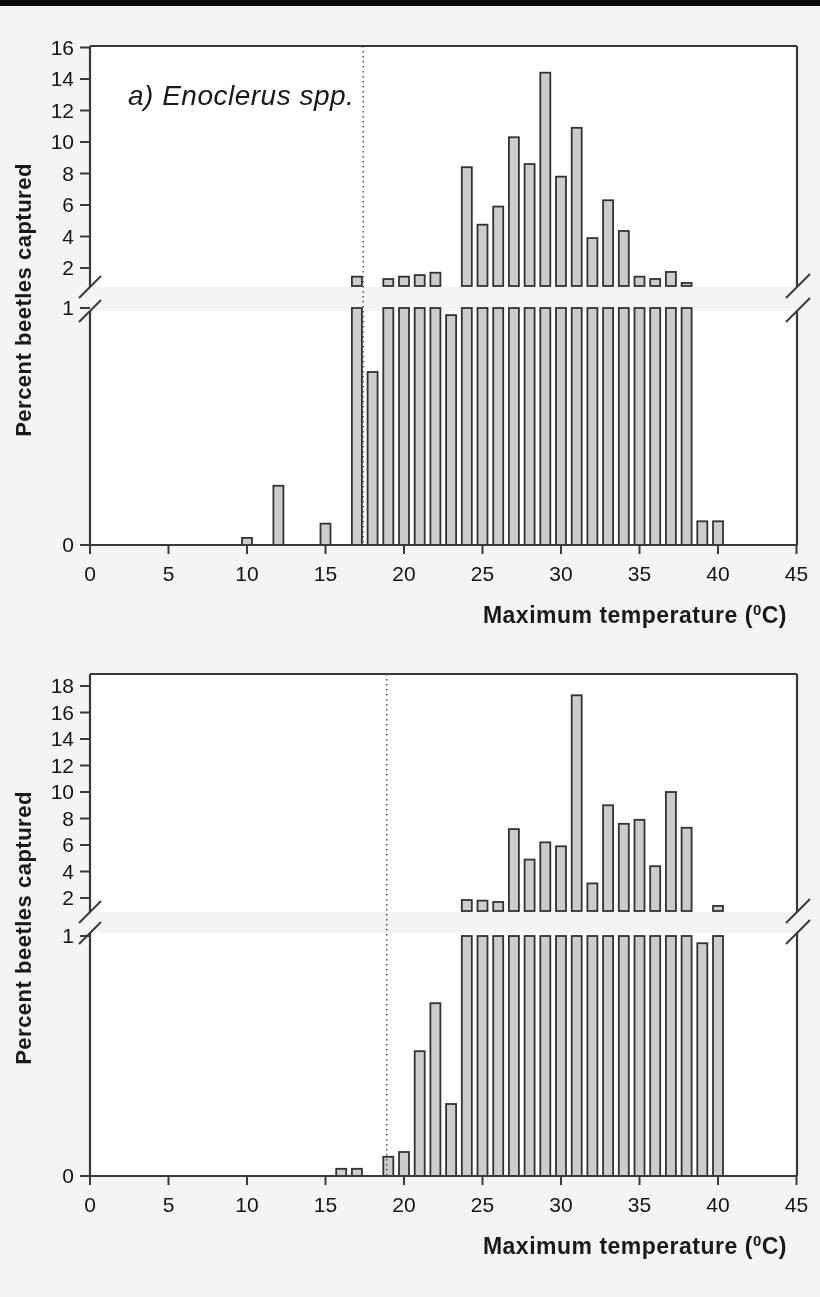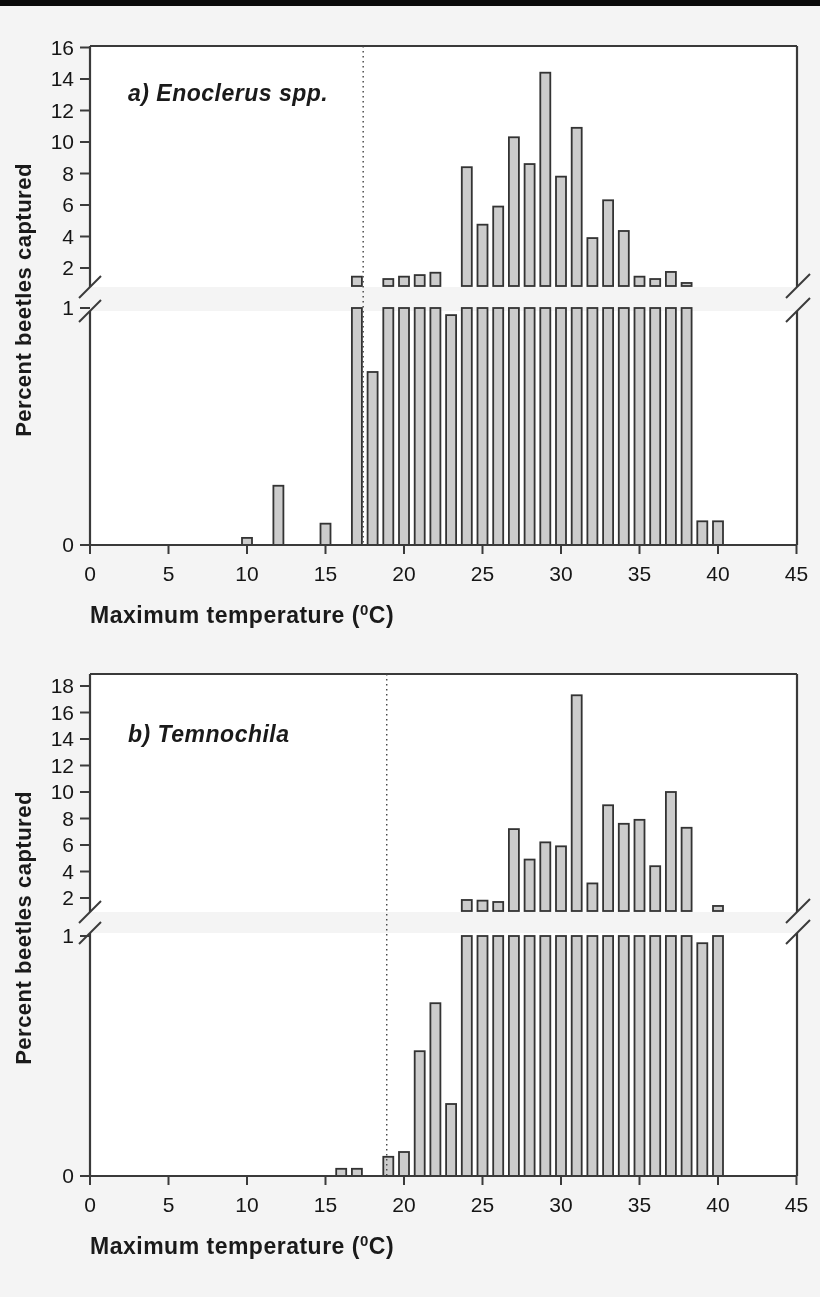--- a/index.html
+++ b/index.html
@@ -13,27 +13,27 @@
   svg{position:absolute;left:0;display:block;}
   #svg-a{top:0;}
   #svg-b{top:660px;}
   .ylab{
     position:absolute;left:24px;transform:translate(-50%,-50%) rotate(-90deg);
     font-size:22px;font-weight:bold;white-space:nowrap;letter-spacing:.5px;
   }
   #ylab-a{top:300px;}
   #ylab-b{top:928px;}
   .ptitle{
-    position:absolute;left:128px;font-size:23px;font-weight:bold;font-style:italic;
+    position:absolute;left:128px;font-size:28px;font-weight:normal;font-style:italic;
     letter-spacing:.5px;
   }
   #title-a{top:80px;}
   #title-b{top:713px;line-height:42px;}
   .xtitle{
-    position:absolute;left:90px;width:707px;text-align:left;
+    position:absolute;left:80px;width:707px;text-align:right;
     font-size:23px;font-weight:bold;letter-spacing:.5px;
   }
   #xtitle-a{top:602px;}
   #xtitle-b{top:1233px;}
   .sup{font-size:15px;font-weight:bold;position:relative;top:-8px;}
 </style>
 </head>
 <body>
 
 <div class="topbar"></div>
@@ -236,17 +236,16 @@
     <line x1="796.5" y1="1176" x2="796.5" y2="1185" stroke="#3a3a3a" stroke-width="2"></line>
     <text x="796.5" y="1212" text-anchor="middle" font-size="21" fill="#151515" font-family="Liberation Sans, DejaVu Sans, sans-serif">45</text>
     <line x1="386.72999999999996" y1="674" x2="386.72999999999996" y2="1176" stroke="#444" stroke-width="1.4" stroke-dasharray="1.5 3.5"></line>
   </svg>
 
 <div class="ylab" id="ylab-a">Percent beetles captured</div>
 <div class="ylab" id="ylab-b">Percent beetles captured</div>
 
 <div class="ptitle" id="title-a">a) Enoclerus spp.</div>
 <div class="ptitle" id="title-b">
-  <div>b) Temnochila</div>
 </div>
 
 <div class="xtitle" id="xtitle-a"><span>Maximum temperature (</span><span class="sup">0</span><span>C)</span></div>
 <div class="xtitle" id="xtitle-b"><span>Maximum temperature (</span><span class="sup">0</span><span>C)</span></div>
 
 </body></html>

